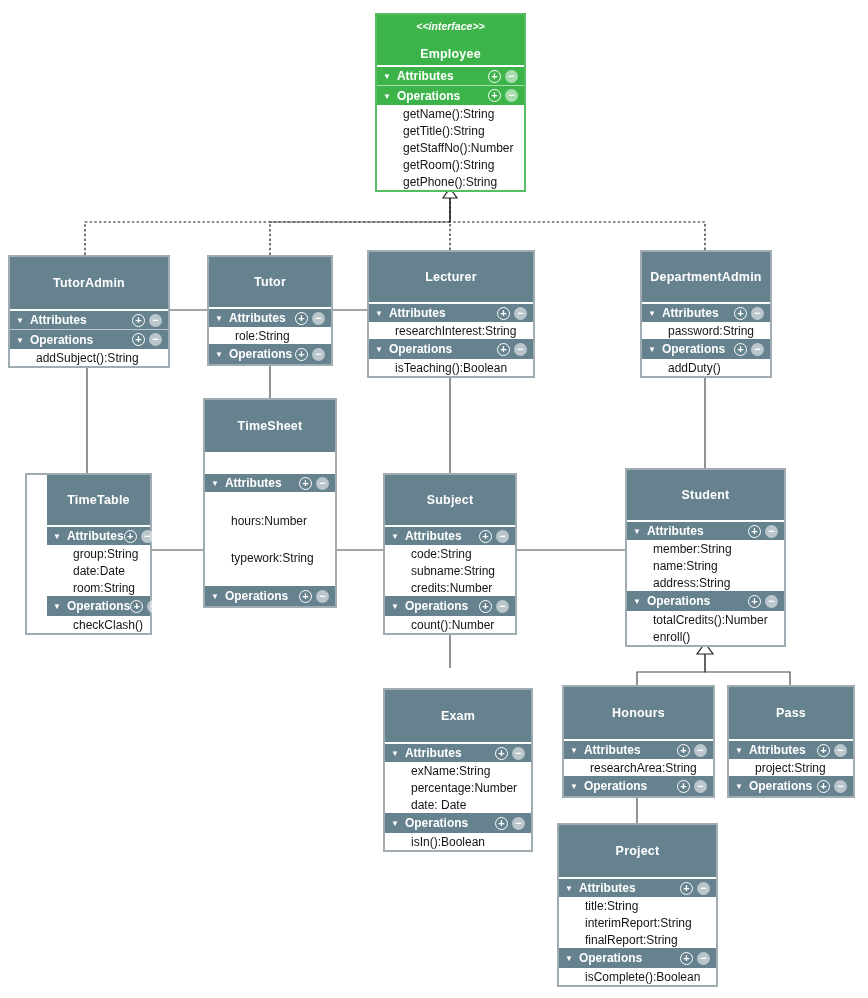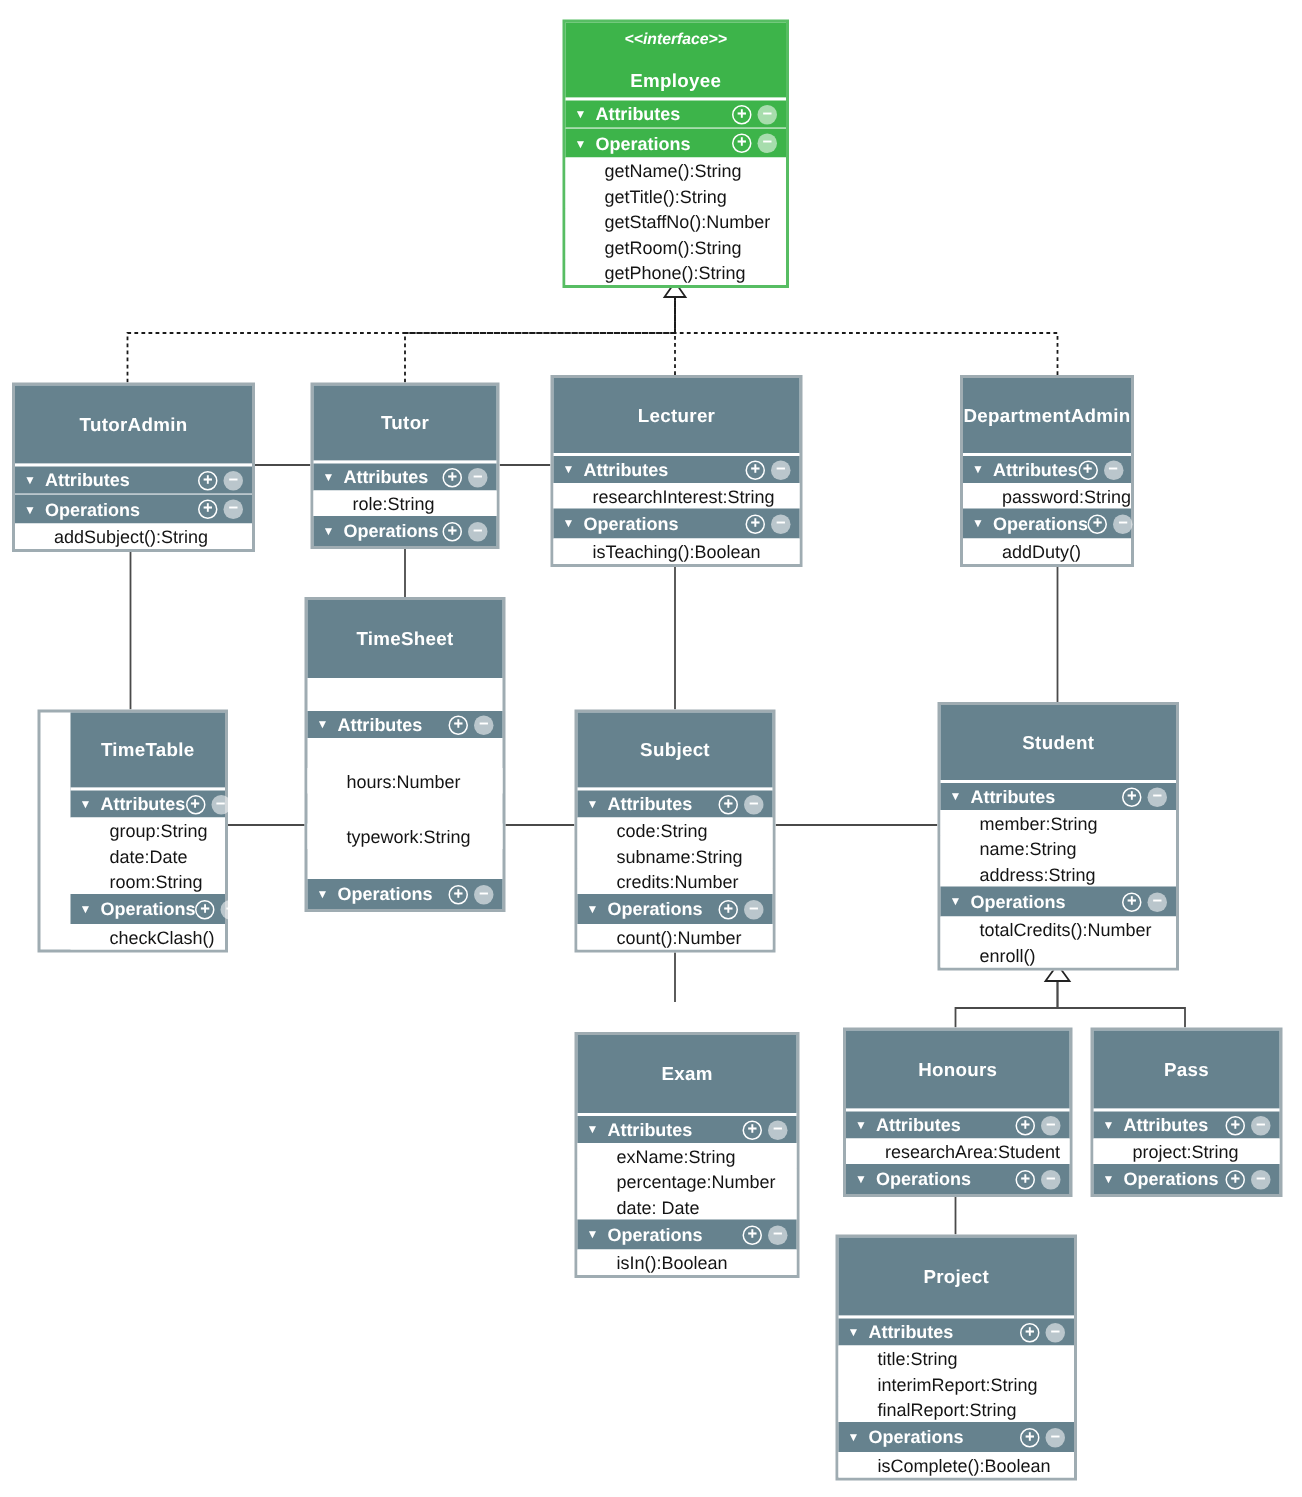--- a/index.html
+++ b/index.html
@@ -122,21 +122,21 @@
       </div>
       <div class="item-row">researchInterest:String</div>
       <div class="sec-row" style="background: rgb(102, 130, 142);">
         <span class="tri">▼</span>
         <span class="sec-label">Operations</span>
         <span class="btn plus">+</span>
         <span class="btn minus">−</span>
       </div>
       <div class="item-row">isTeaching():Boolean</div>
     </div>
-    <div class="classbox" style="left: 640px; top: 250px; width: 116px;">
+    <div class="classbox" style="left: 640px; top: 250px; width: 132px;">
       <div class="cb-header" style="height: 50px; background: rgb(102, 130, 142);">
         <div class="cb-title">DepartmentAdmin</div>
       </div>
       <div class="sec-row first" style="background: rgb(102, 130, 142);">
         <span class="tri">▼</span>
         <span class="sec-label">Attributes</span>
         <span class="btn plus">+</span>
         <span class="btn minus">−</span>
       </div>
       <div class="item-row">password:String</div>
@@ -255,21 +255,21 @@
     <div class="classbox" style="left: 562px; top: 685px; width: 153px;">
       <div class="cb-header" style="height: 52px; background: rgb(102, 130, 142);">
         <div class="cb-title">Honours</div>
       </div>
       <div class="sec-row first" style="background: rgb(102, 130, 142);">
         <span class="tri">▼</span>
         <span class="sec-label">Attributes</span>
         <span class="btn plus">+</span>
         <span class="btn minus">−</span>
       </div>
-      <div class="item-row">researchArea:Student</div>
+      <div class="item-row">researchArea:String</div>
       <div class="sec-row" style="background: rgb(102, 130, 142);">
         <span class="tri">▼</span>
         <span class="sec-label">Operations</span>
         <span class="btn plus">+</span>
         <span class="btn minus">−</span>
       </div>
     </div>
     <div class="classbox" style="left: 727px; top: 685px; width: 128px;">
       <div class="cb-header" style="height: 52px; background: rgb(102, 130, 142);">
         <div class="cb-title">Pass</div>

